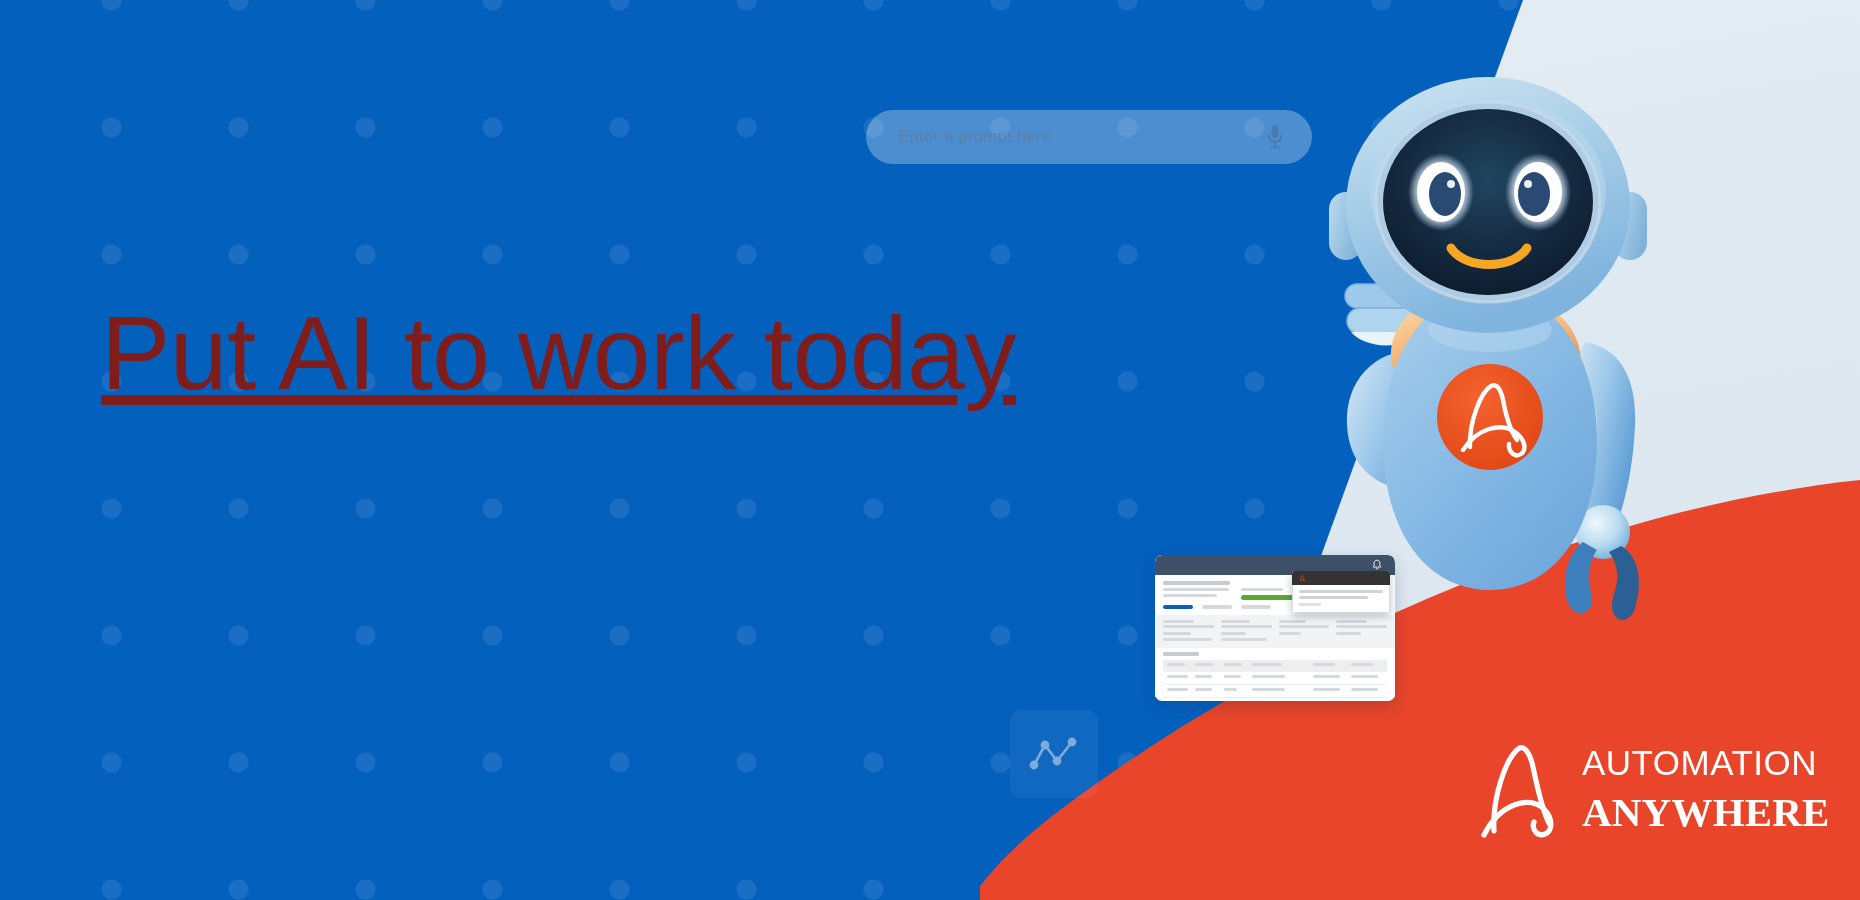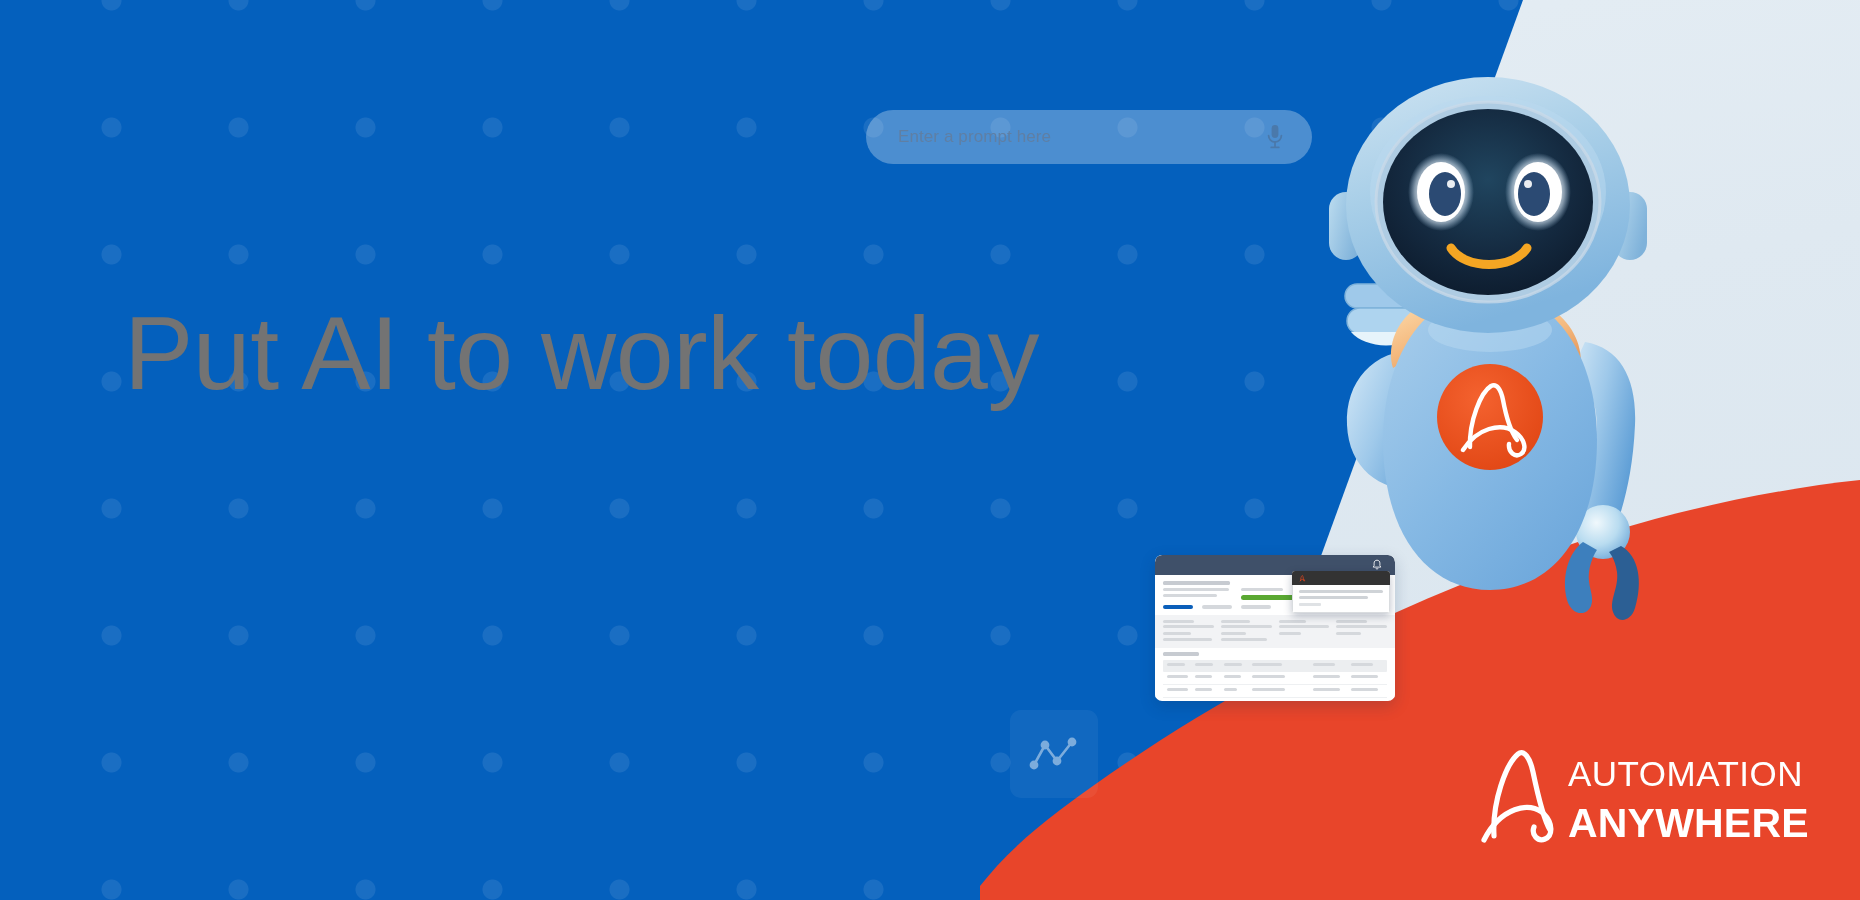--- a/index.html
+++ b/index.html
@@ -33,25 +33,26 @@
 
   
   .red-band{
     position:absolute;right:0;bottom:0;width:880px;height:420px;
     overflow:hidden;
   }
   .red-band svg{display:block;width:880px;height:420px;}
 
   
   .headline{
-    position:absolute;left:124px;top:296px;
+    position:absolute;left:101px;top:296px;
     font-size:104px;line-height:1.1;
-    font-weight:300;color:#737373;
+    font-weight:300;color:#7f1d1d;
     letter-spacing:-0.5px;white-space:nowrap;
     font-family:"Liberation Sans","DejaVu Sans",sans-serif;
+    text-decoration:underline;
   }
 
   
   .prompt-bar{
     position:absolute;left:866px;top:110px;width:446px;height:54px;
     border-radius:27px;background:rgba(255,255,255,0.29);
     display:flex;align-items:center;
   }
   .prompt-placeholder{
     margin-left:32px;font-size:17px;color:#5f7fa4;
@@ -125,33 +126,33 @@
   .notif-body{
     background:#fff;border:1px solid #d9dcdf;border-top:0;
     padding:5px 6px 6px 6px;
   }
   .notif-body .bar{background:#cfd3d7;}
   .notif-foot{height:2.5px;width:22px;background:#dfe2e5;border-radius:1px;margin-top:4px;}
 
   
   .aa-logo{
     position:absolute;left:1474px;top:734px;width:330px;height:110px;
-    display:flex;align-items:flex-end;gap:12px;
+    display:flex;align-items:center;gap:26px;
   }
   .aa-mark{width:82px;height:100px;flex:0 0 auto;}
   .aa-mark svg{display:block;}
   .aa-words{display:flex;flex-direction:column;justify-content:center;line-height:1;}
   .aa-top{
     font-size:35px;color:#fff;letter-spacing:0.5px;font-weight:400;
     font-family:"Liberation Sans","DejaVu Sans",sans-serif;
   }
   .aa-bottom{
     font-size:41px;color:#fff;letter-spacing:0.2px;font-weight:700;
     margin-top:12px;
-    font-family:Liberation Sans, sans-serif;
+    font-family:Liberation Serif, serif;
   }
 </style>
 </head>
 <body>
 
 <div id="stage">
 
   <div class="light-panel"></div>
 
   <div class="blue-panel"></div>

